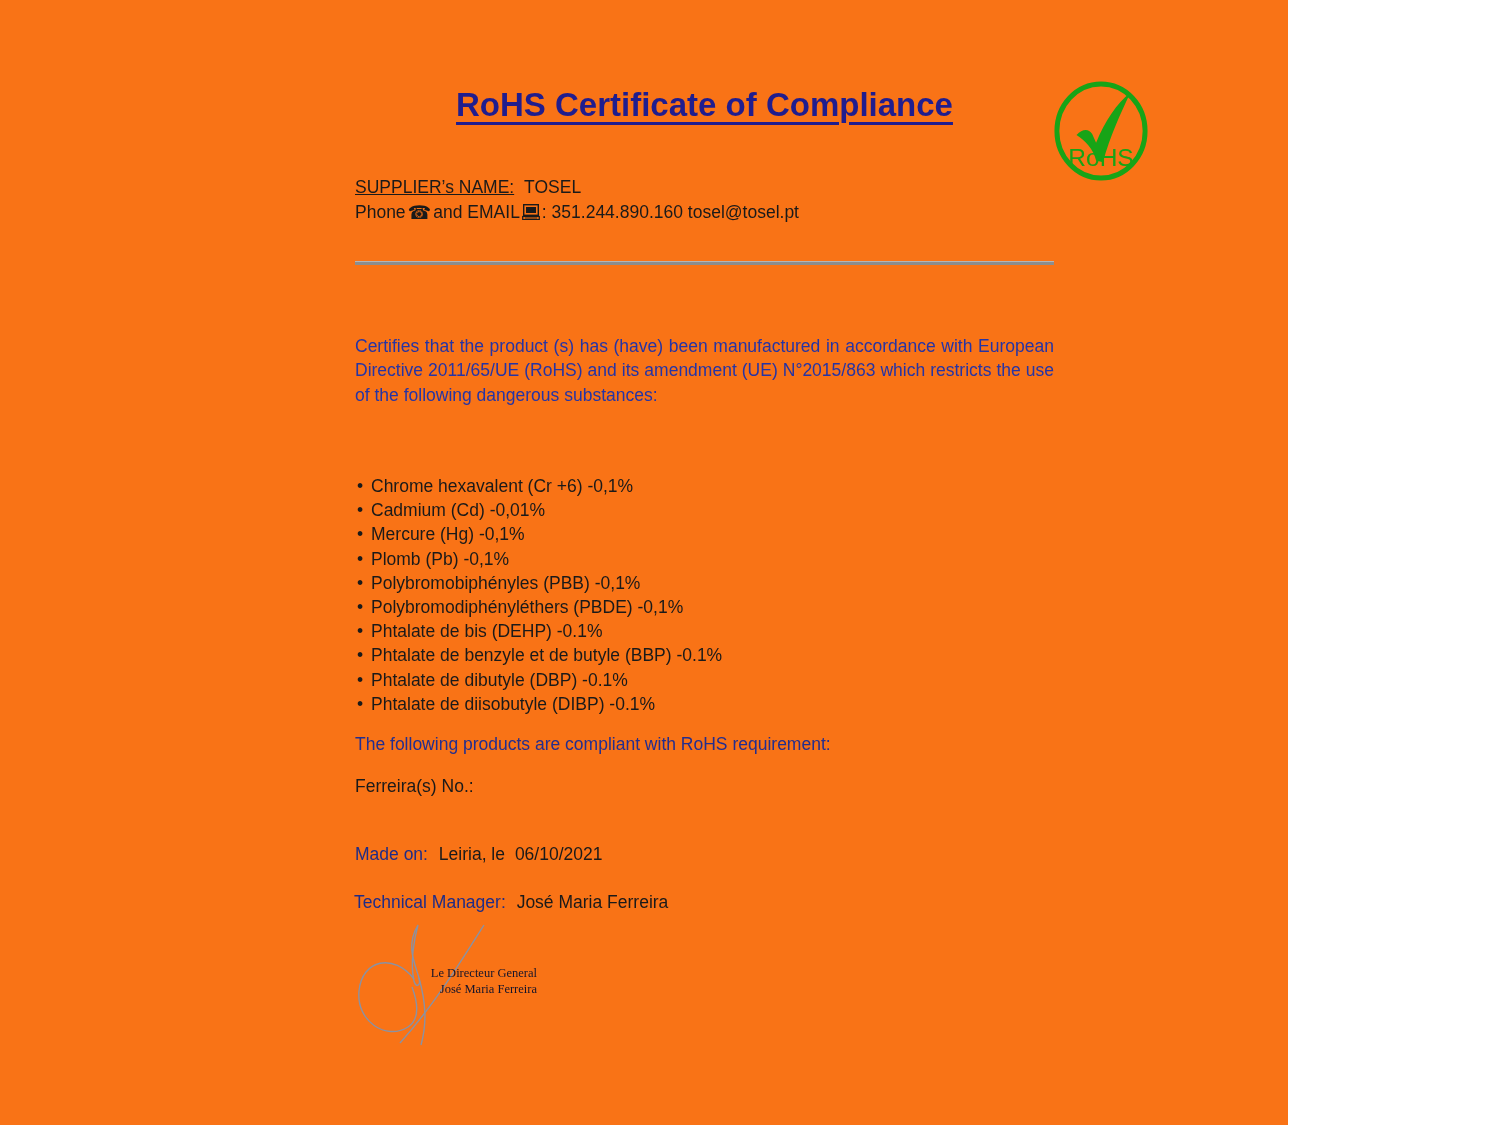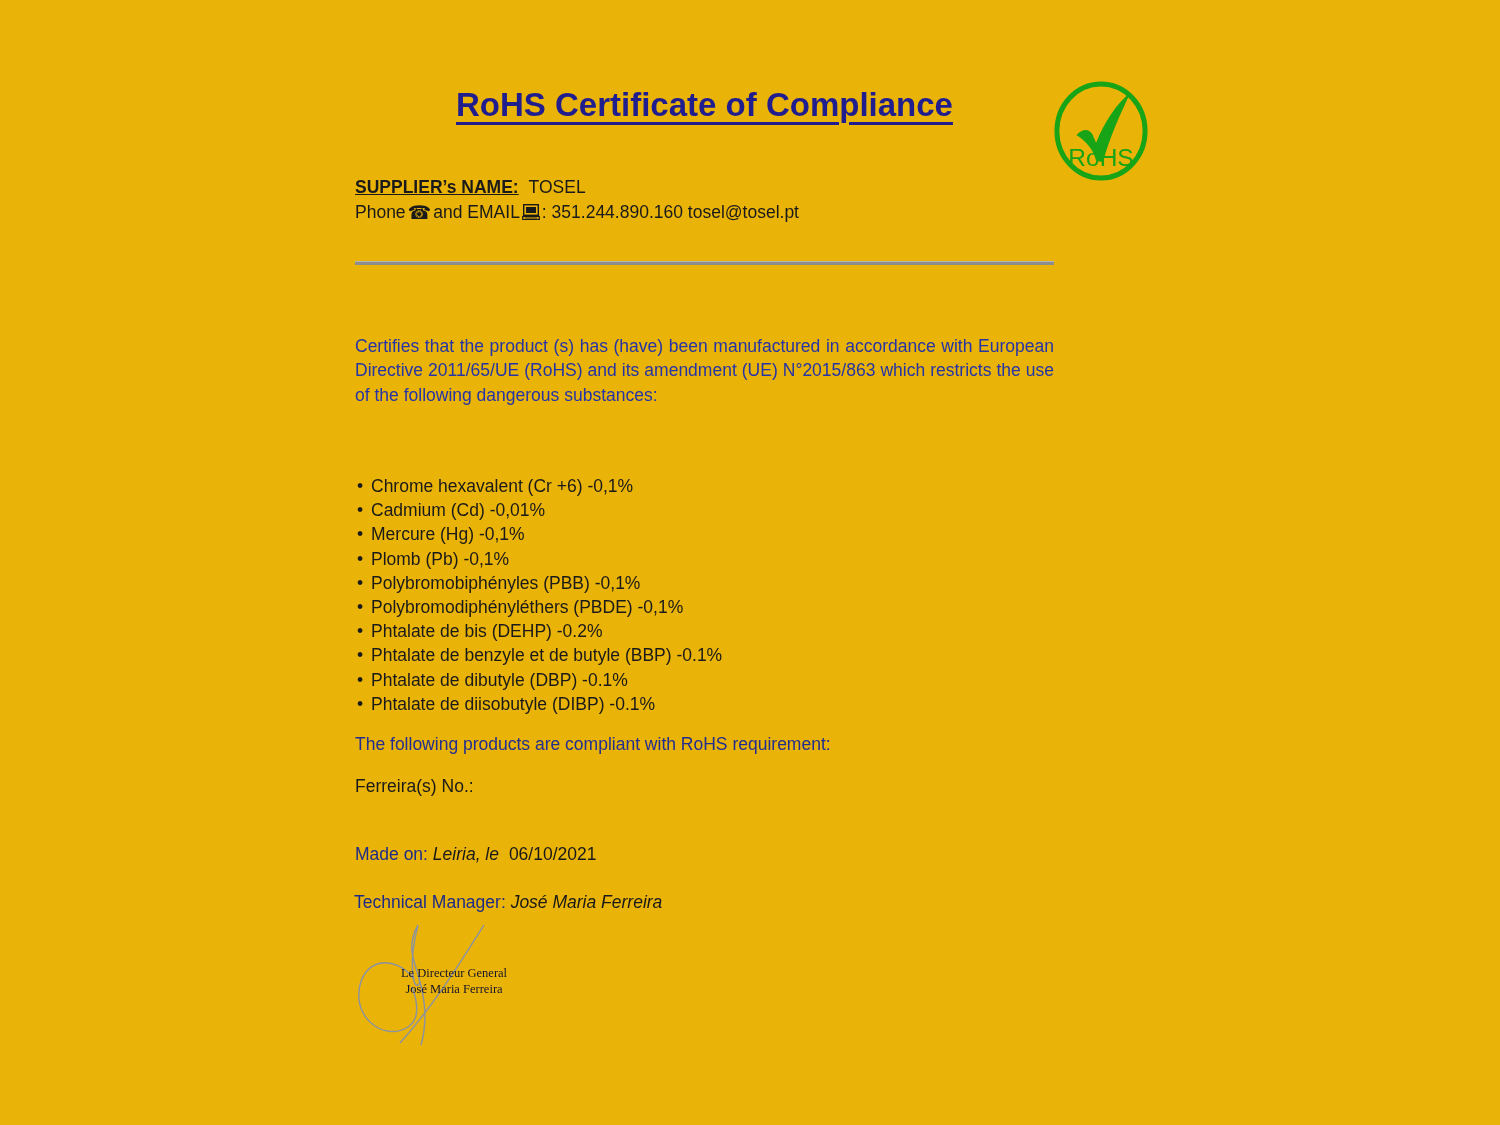--- a/index.html
+++ b/index.html
@@ -1,19 +1,19 @@
 <!DOCTYPE html>
 <html><head>
 <meta charset="utf-8">
 <style>
   html,body{margin:0;padding:0;background:#ffffff;}
   .page{
     position:relative;
-    width:1500px;height:1125px;
-    background:#eab308;
+    width:1288px;height:1125px;
+    background:#f97316;
     font-family:"Liberation Sans","DejaVu Sans",sans-serif;
     color:#1a1a1a;
     overflow:hidden;
   }
   .abs{position:absolute;}
 
   .doc-title{
     left:355px;top:86px;width:699px;
     text-align:center;
     font-size:33px;font-weight:bold;
@@ -23,21 +23,21 @@
     text-decoration:underline;
     text-decoration-thickness:2.5px;
     text-underline-offset:6px;
   }
 
   
   .rohs-logo{left:1052px;top:80px;width:98px;height:102px;}
 
   
   .supplier-block{left:355px;top:175px;font-size:17.5px;line-height:24.5px;}
-  .lbl-bold-underline{font-weight:bold;text-decoration:underline;}
+  .lbl-bold-underline{font-weight:normal;text-decoration:underline;}
   .inline-icon{display:inline-block;vertical-align:-2px;margin:0 2px;}
   .phone-glyph{font-family:"DejaVu Sans",sans-serif;font-size:19px;line-height:1;vertical-align:-1px;margin:0 2px;}
 
   .rule{left:355px;top:261px;width:699px;height:3px;background:#8d8d8d;border-top:1px solid #b5b5b5;}
 
   .cert-par{
     left:355px;top:306px;width:699px;
     font-size:17.5px;line-height:24.4px;
     color:#2534a6;
     text-align:justify;
@@ -46,27 +46,27 @@
 
   .substances{left:357px;top:427px;font-size:17.5px;line-height:24.2px;color:#1a1a1a;margin-top:47px;}
   .bullet-row .dot{display:inline-block;width:14px;}
 
   .compliance-line{left:355px;top:734px;font-size:17.5px;color:#232e8f;}
   .article-line{left:355px;top:776px;font-size:17.5px;color:#1a1a1a;}
 
   .made-on{left:355px;top:844px;font-size:17.5px;}
   .tech-mgr{left:354px;top:892px;font-size:17.5px;}
   .navy-label{font-weight:normal;color:#1f2c87;}
-  .italic-val{font-style:italic;}
+  .italic-val{margin-left:6px;}
   .plain-val{margin-left:5px;}
 
   .signature-svg{left:356px;top:923px;width:140px;height:125px;}
   .stamp-text{
-    left:388px;top:965px;width:132px;
-    text-align:center;
+    left:405px;top:965px;width:132px;
+    text-align:right;
     font-family:"Liberation Serif","DejaVu Serif",serif;
     font-size:12.5px;line-height:16px;color:#14142b;
   }
 </style>
 </head>
 <body>
 
 <div class="page">
 
   <div class="abs doc-title">
@@ -98,21 +98,21 @@
 
   <div class="abs cert-par">Certifies that the product (s) has (have) been manufactured in accordance with European Directive 2011/65/UE (RoHS) and its amendment (UE) N°2015/863 which restricts the use of the following dangerous substances:</div>
 
   <div class="abs substances">
     <div class="bullet-row"><span class="dot">•</span><span>Chrome hexavalent (Cr +6) -0,1%</span></div>
     <div class="bullet-row"><span class="dot">•</span><span>Cadmium (Cd) -0,01%</span></div>
     <div class="bullet-row"><span class="dot">•</span><span>Mercure (Hg) -0,1%</span></div>
     <div class="bullet-row"><span class="dot">•</span><span>Plomb (Pb) -0,1%</span></div>
     <div class="bullet-row"><span class="dot">•</span><span>Polybromobiphényles (PBB) -0,1%</span></div>
     <div class="bullet-row"><span class="dot">•</span><span>Polybromodiphényléthers (PBDE) -0,1%</span></div>
-    <div class="bullet-row"><span class="dot">•</span><span>Phtalate de bis (DEHP) -0.2%</span></div>
+    <div class="bullet-row"><span class="dot">•</span><span>Phtalate de bis (DEHP) -0.1%</span></div>
     <div class="bullet-row"><span class="dot">•</span><span>Phtalate de benzyle et de butyle (BBP) -0.1%</span></div>
     <div class="bullet-row"><span class="dot">•</span><span>Phtalate de dibutyle (DBP) -0.1%</span></div>
     <div class="bullet-row"><span class="dot">•</span><span>Phtalate de diisobutyle (DIBP) -0.1%</span></div>
   </div>
 
   <div class="abs compliance-line">The following products are compliant with RoHS requirement:</div>
 
   <div class="abs article-line">Ferreira(s) No.:</div>
 
   <div class="abs made-on">

